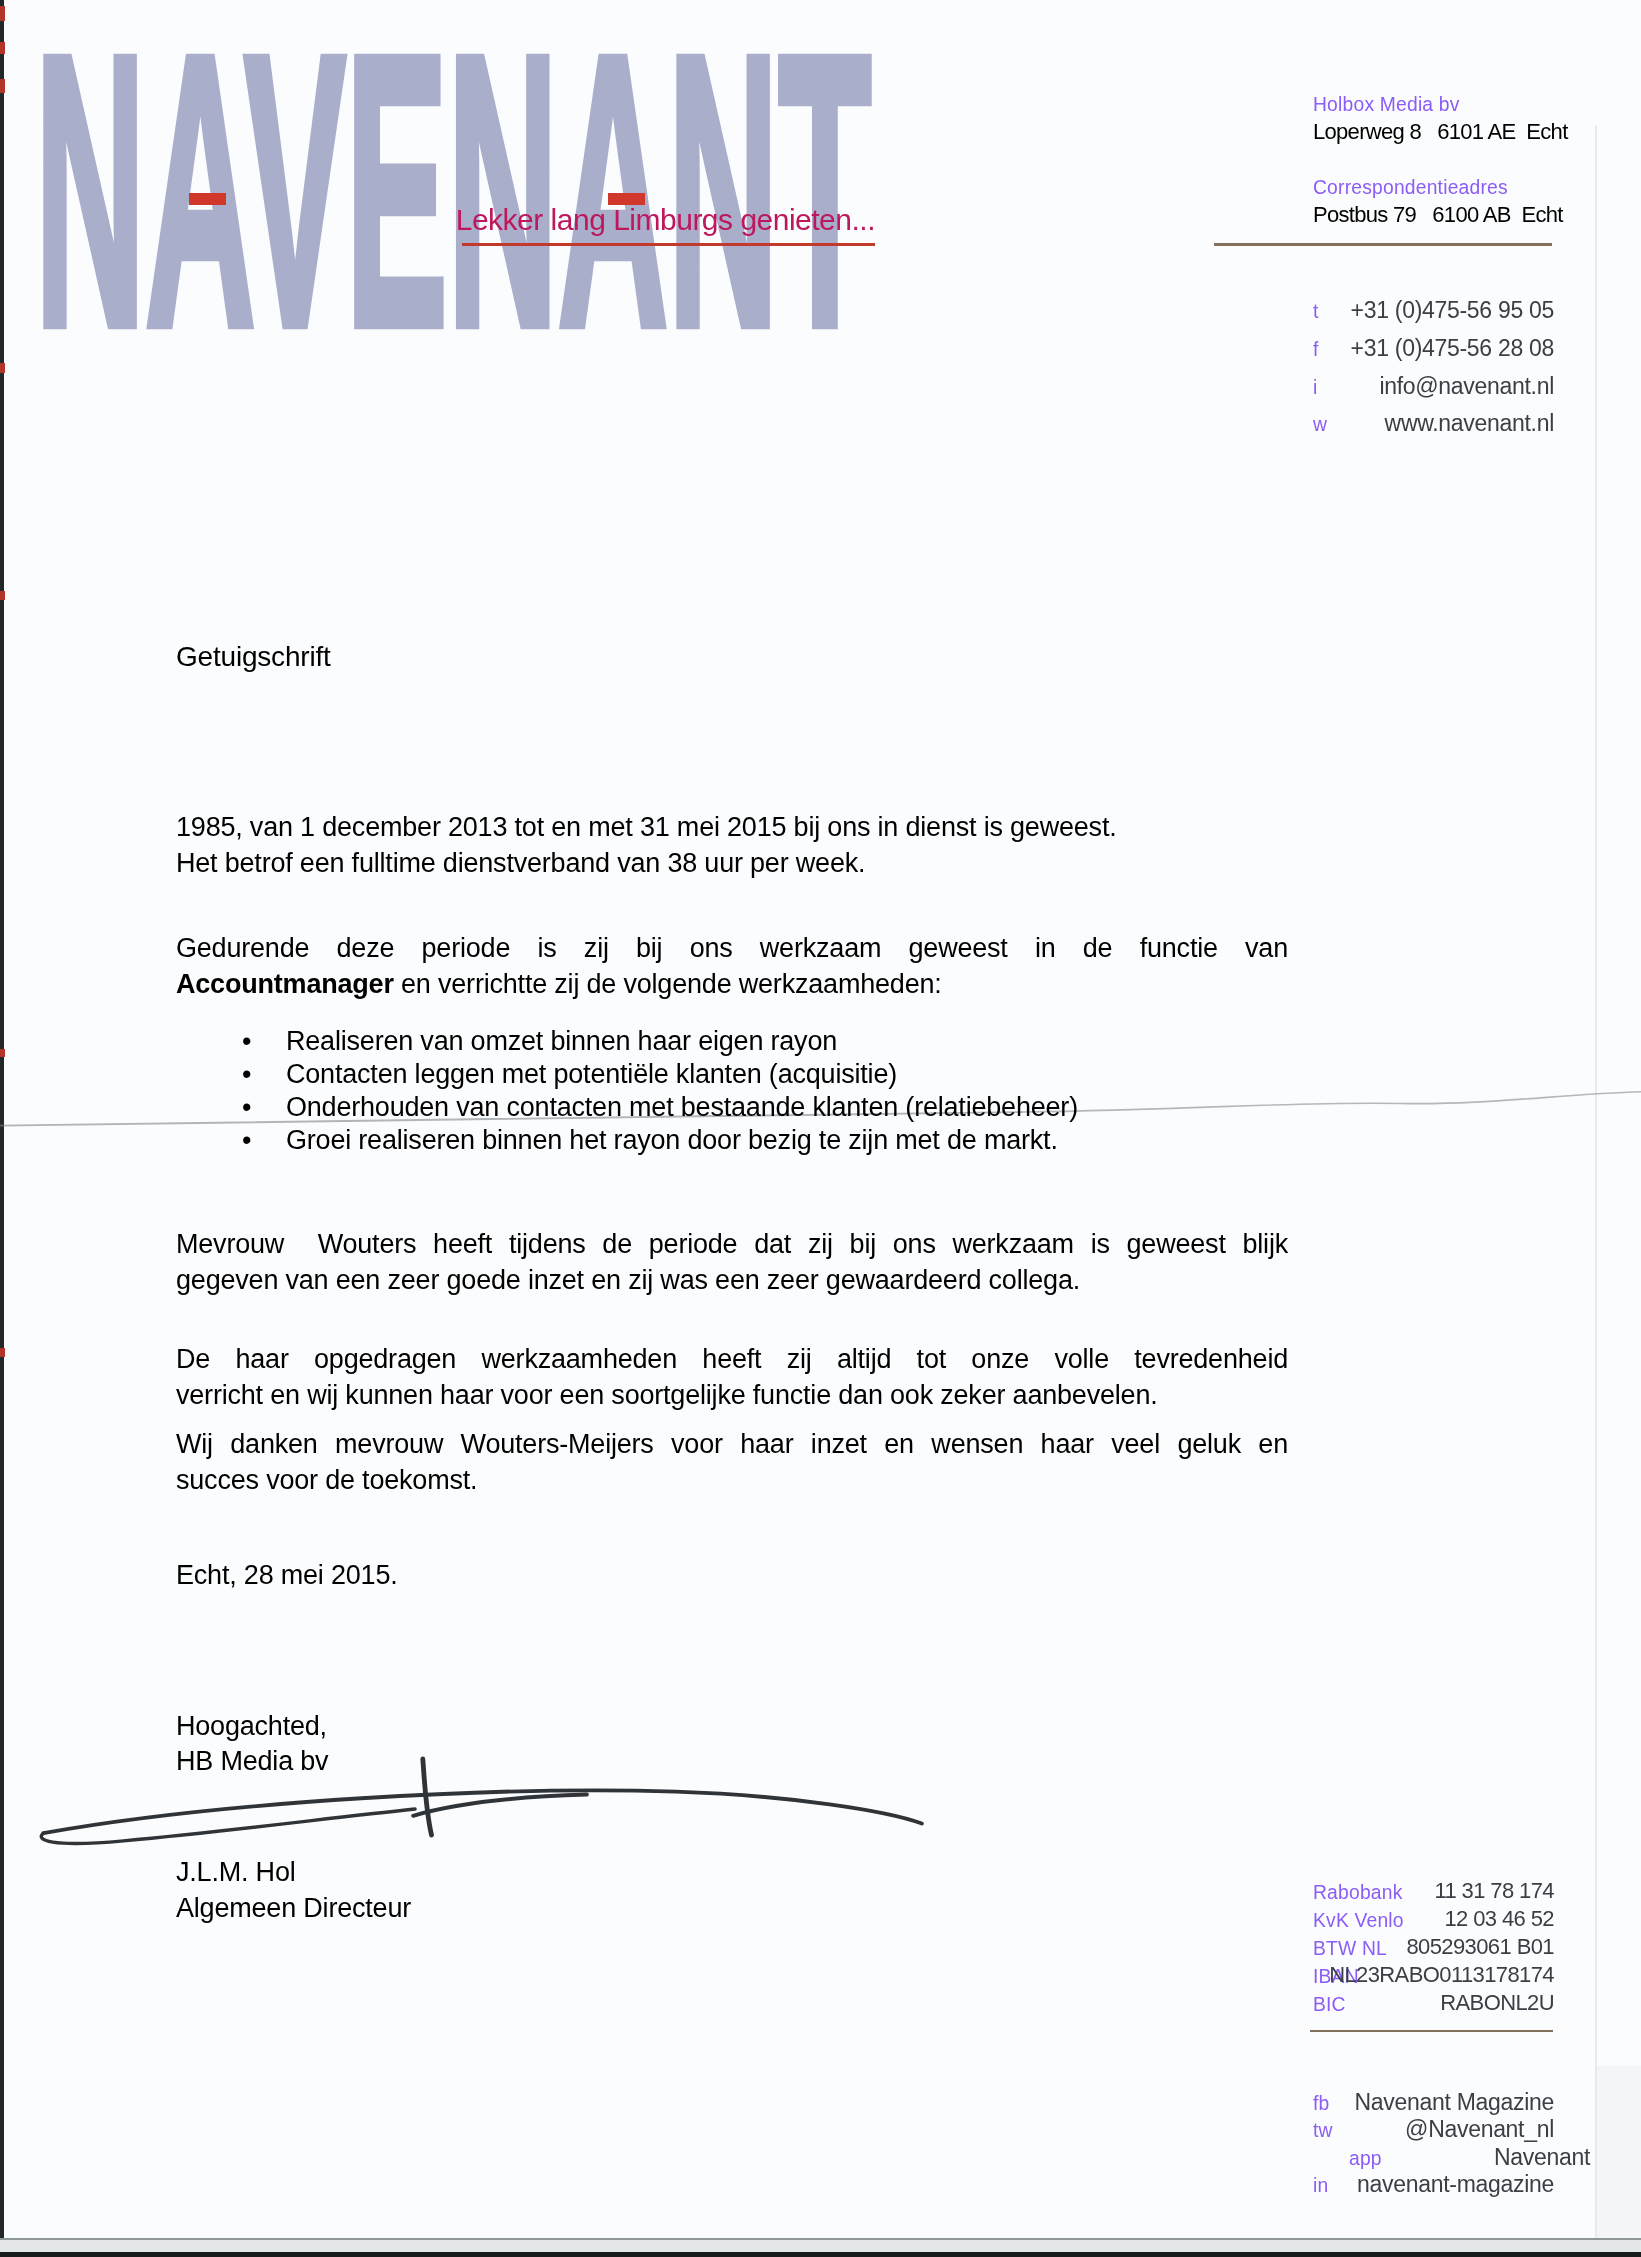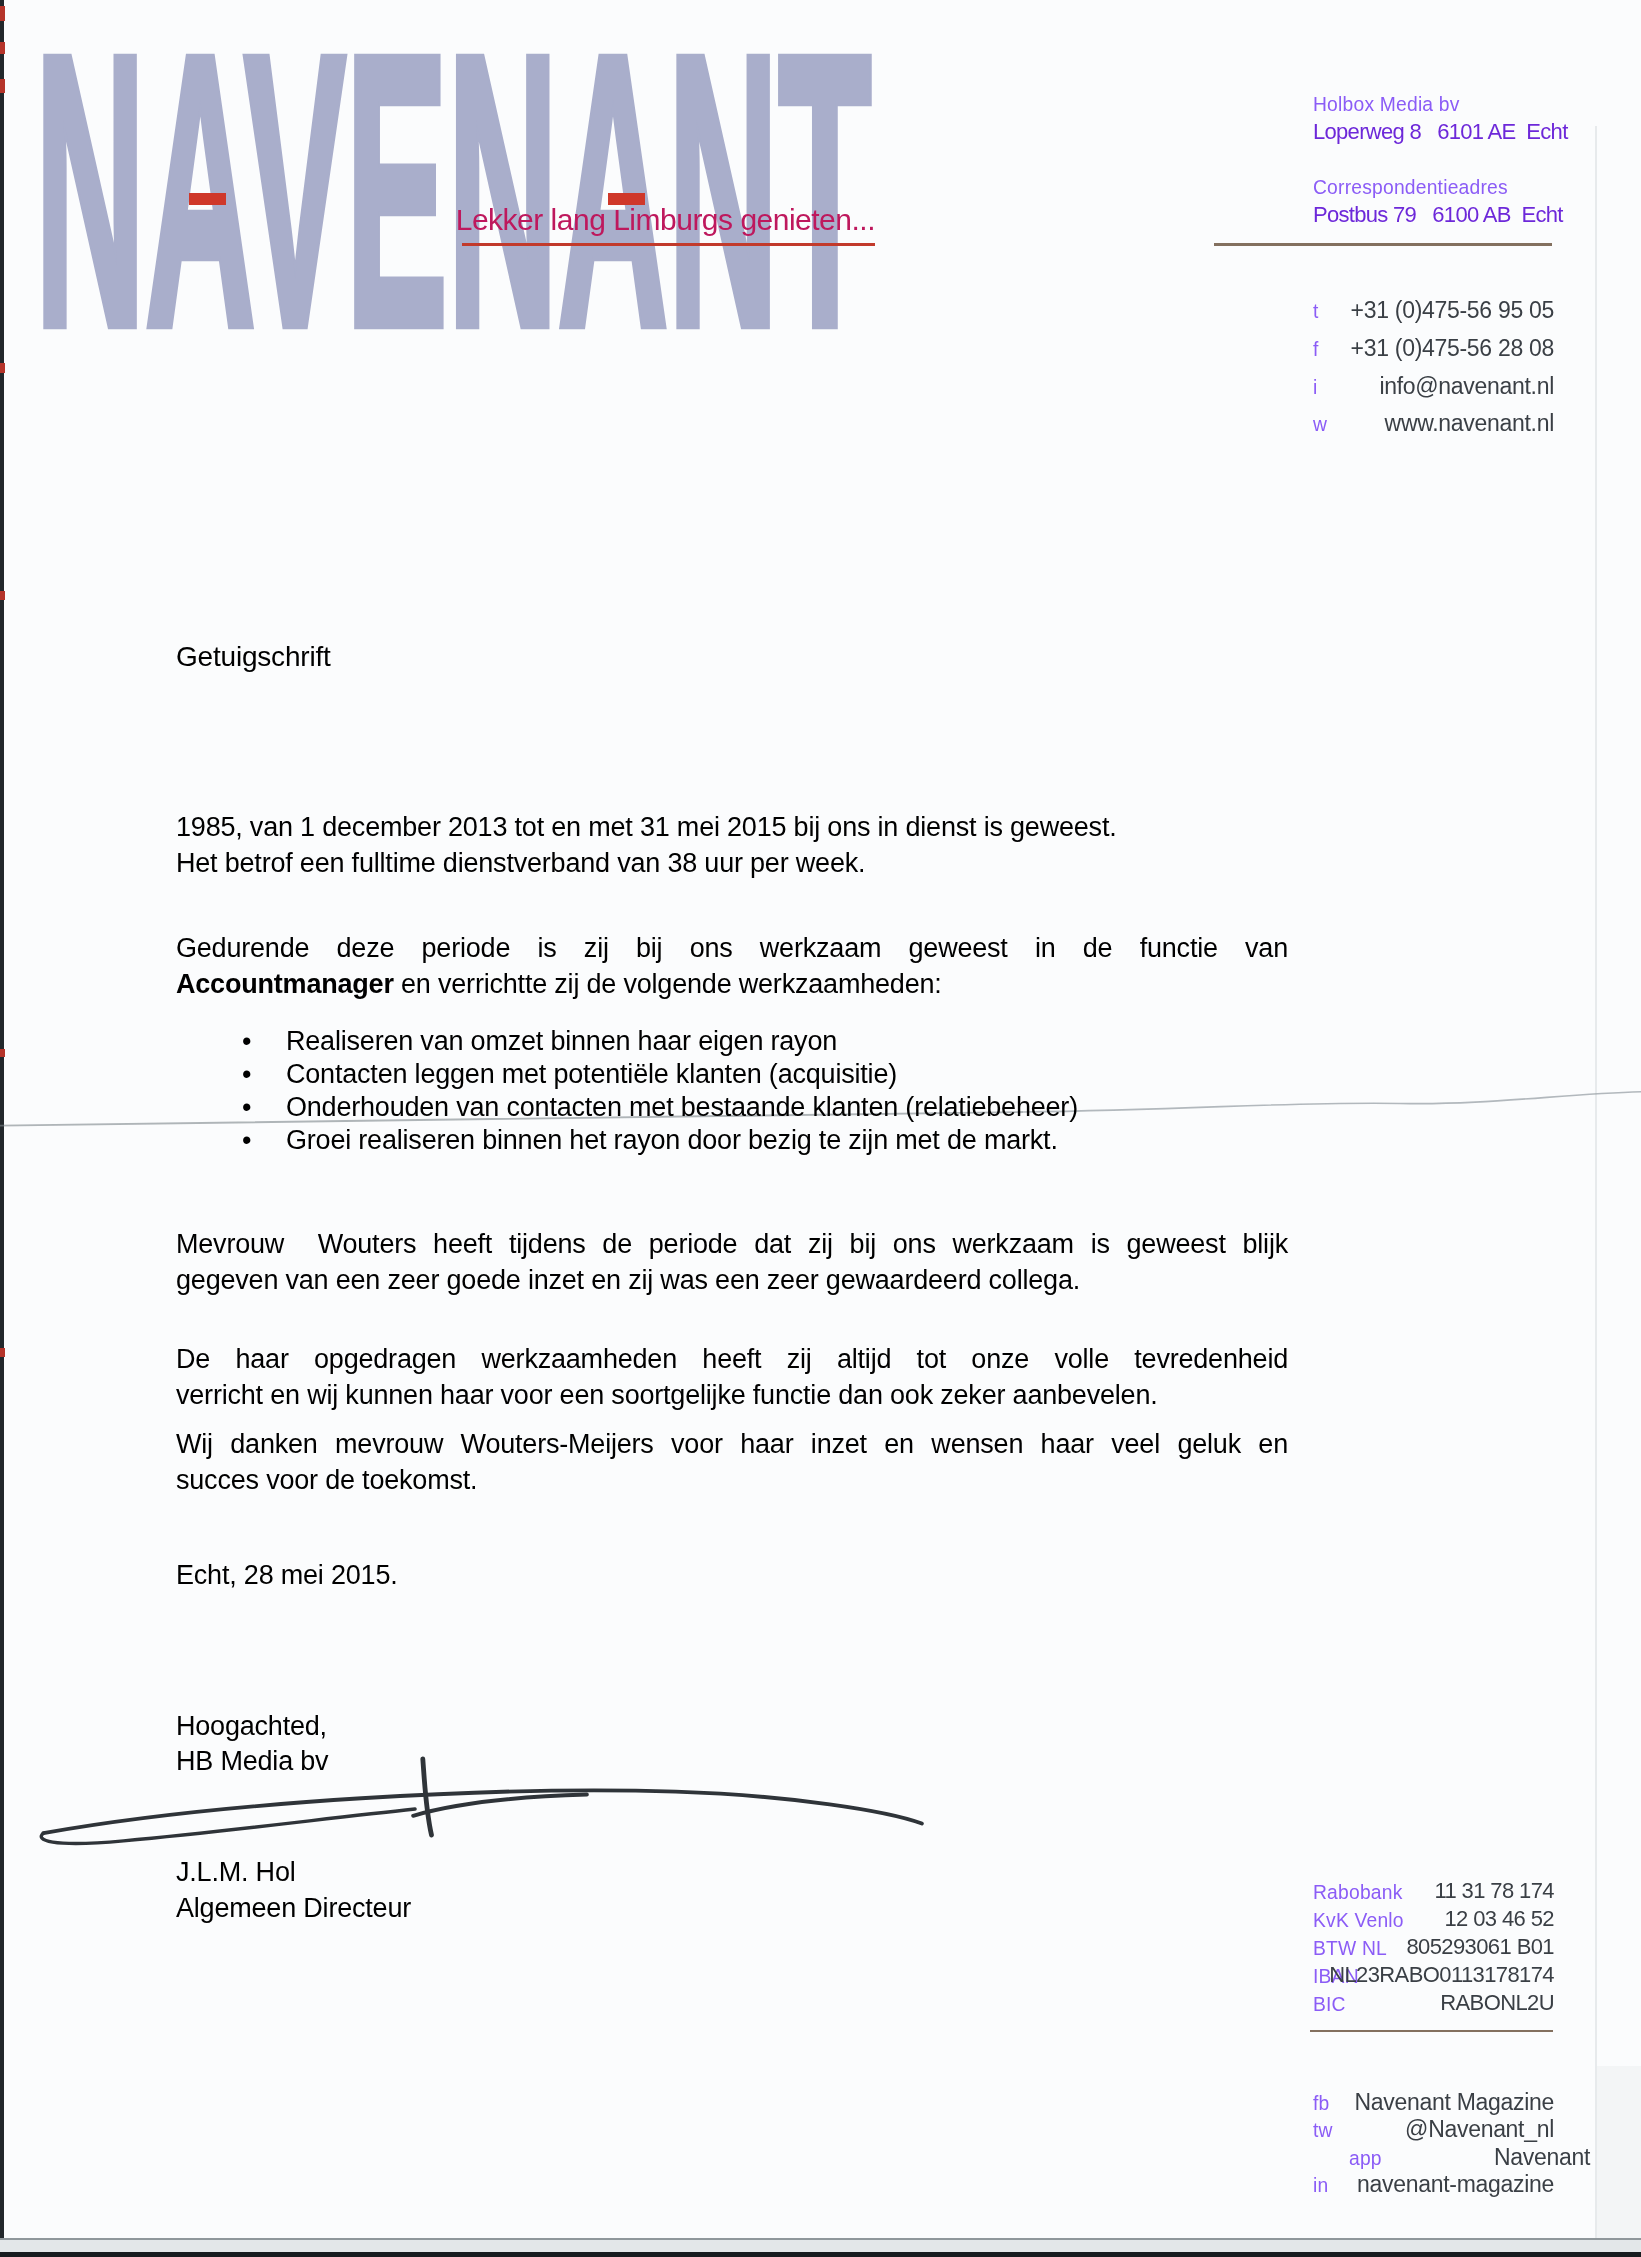--- a/index.html
+++ b/index.html
@@ -22,21 +22,21 @@
   
   .logo-svg{position:absolute;left:35px;top:46px;}
   .logo-dash{position:absolute;width:37px;height:11.6px;background:#cf382a;}
   .dash1{left:189px;top:193px;}
   .dash2{left:608px;top:193px;}
   .tagline{position:absolute;left:439px;top:203px;width:436px;text-align:right;
     font-size:30px;letter-spacing:-0.5px;color:#be185d;}
   .tagline-rule{position:absolute;left:462px;top:243px;width:413px;height:2.9px;background:#c23a2b;}
   
   .lbl{font-size:19.3px;color:#8b5cf6;letter-spacing:0.2px;line-height:23px;}
-  .addr-val{font-size:22px;color:#6d28d9;letter-spacing:-0.7px;line-height:31px;white-space:pre;}
+  .addr-val{font-size:22px;color:#000000;letter-spacing:-0.7px;line-height:31px;white-space:pre;}
   .addr-block{position:absolute;left:1313px;top:93px;}
   .addr-gap{margin-top:29px;}
   .hrule{position:absolute;height:2.9px;background:#83705f;}
   .rule1{left:1214px;top:243px;width:338px;}
   .rule2{left:1310px;top:2030px;width:243px;height:1.9px;}
   .crow{position:absolute;left:1313px;width:241px;height:29px;}
   .crow .lbl{position:absolute;left:0;top:2.9px;}
   .crow .val{position:absolute;right:0;top:0;font-size:23px;color:#3a3f45;
     letter-spacing:-0.3px;white-space:nowrap;}
   .brow .val{font-size:22px;letter-spacing:-0.6px;}

